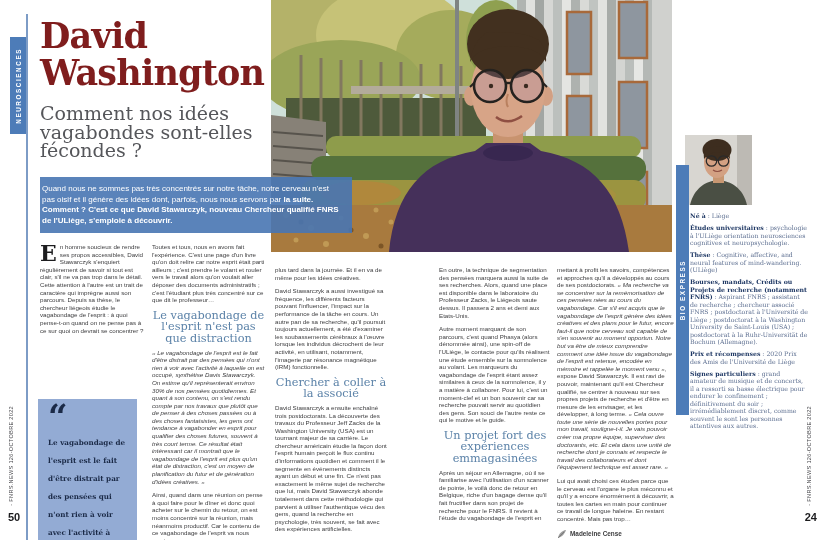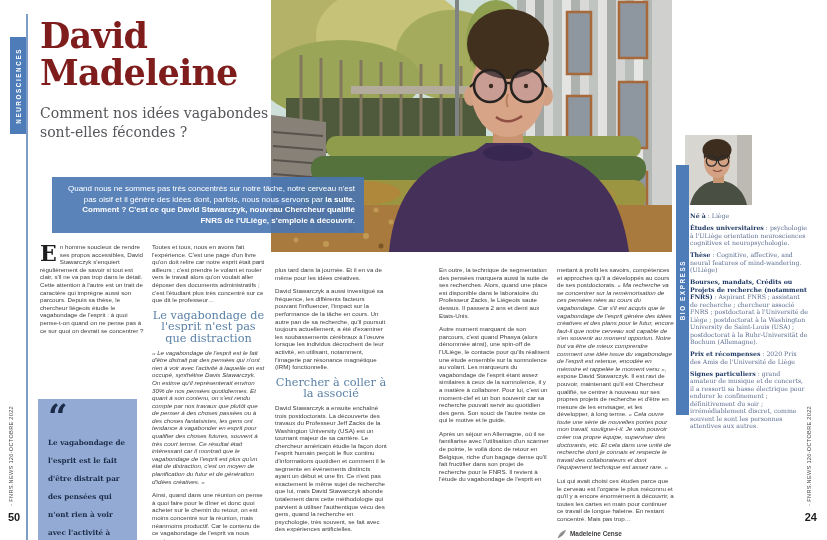--- a/index.html
+++ b/index.html
@@ -10,24 +10,24 @@
   .section-tab{position:absolute;left:10px;top:37px;width:16px;height:97px;background:#4d7cb8;
     display:flex;align-items:center;justify-content:center;}
   .vtext{writing-mode:vertical-rl;transform:rotate(180deg);}
   .section-tab span{color:#fff;font-size:6.3px;font-weight:bold;letter-spacing:1.6px;}
   .folio{position:absolute;top:511px;font-size:11px;font-weight:bold;color:#1c1c1e;}
   .footer-vtext{position:absolute;bottom:34px;font-size:5.6px;color:#46464a;letter-spacing:.3px;}
   
   .title{position:absolute;left:40px;top:17px;font-family:"DejaVu Serif",serif;font-weight:bold;
     font-size:35px;line-height:37px;letter-spacing:-.8px;color:#7f1d1d;}
   .subtitle{position:absolute;left:40px;top:104px;width:235px;font-family:"DejaVu Serif",serif;
-    font-size:14px;line-height:18.5px;color:#55565a;}
-  .intro-box{position:absolute;left:52px;top:177px;width:312px;box-sizing:border-box;
-    padding:7px 9px 7px 10px;background:rgba(72,118,178,.9);z-index:3;
-    font-size:8px;line-height:10.6px;color:#ffffff;text-align:right;}
+    font-size:19px;line-height:18.5px;color:#55565a;}
+  .intro-box{position:absolute;left:40px;top:177px;width:312px;box-sizing:border-box;
+    padding:7px 9px 7px 2px;background:rgba(72,118,178,.9);z-index:3;
+    font-size:8px;line-height:10.6px;color:#ffffff;}
   
   .main-photo{position:absolute;left:271px;top:0;width:401px;height:252px;z-index:1;}
   .portrait{position:absolute;left:685px;top:135px;width:67px;height:70px;}
   
   .col{position:absolute;font-size:6.2px;line-height:7.6px;color:#3c3c3e;overflow:hidden;}
   .col p{margin:0 0 6px 0;}
   .colhead{font-family:"DejaVu Serif",serif;font-weight:400;font-size:11.3px;line-height:11.6px;
     color:#5b82a8;margin:3px 0 4px 0;text-align:center;}
   .iq{font-style:italic;}
   .dropcap{float:left;font-family:"DejaVu Serif",serif;font-weight:bold;font-size:22px;
@@ -168,21 +168,21 @@
     <line x1="203" y1="83" x2="199" y2="87" stroke="#25221f" stroke-width="2"></line>
     <line x1="272" y1="83" x2="276" y2="87" stroke="#25221f" stroke-width="2"></line>
     <circle cx="220" cy="86" r="2.2" fill="#3a2a20"></circle>
       <circle cx="255" cy="86" r="2.2" fill="#3a2a20"></circle>
     <path d="M237,94 q-3,8 0,13" stroke="#b9805f" stroke-width="2" fill="none"></path>
     <path d="M225,117 Q237,126 251,116" stroke="#8f4f42" stroke-width="2.6" fill="none"></path>
   </svg>
 
   <div class="title">
     <div>David</div>
-    <div>Madeleine</div>
+    <div>Washington</div>
   </div>
   <div class="subtitle">Comment nos idées vagabondes sont-elles fécondes ?</div>
   <div class="intro-box"><span>Quand nous ne sommes pas très concentrés sur notre tâche, notre cerveau n'est pas oisif et il génère des idées dont, parfois, nous nous servons par </span><b>la suite. Comment ? C'est ce que David Stawarczyk, nouveau Chercheur qualifié FNRS de l'ULiège, s'emploie à découvrir.</b></div>
 
   <div class="col c1">
     <p><span class="dropcap">E</span><span>n homme soucieux de rendre ses propos accessibles, David Stawarczyk s'enquiert régulièrement de savoir si tout est clair, s'il ne va pas trop dans le détail. Cette attention à l'autre est un trait de caractère qui imprègne aussi son parcours. Depuis sa thèse, le chercheur liégeois étudie le vagabondage de l'esprit : à quoi pense-t-on quand on ne pense pas à ce sur quoi on devrait se concentrer ?</span></p>
   </div>
 
   <div class="pullquote">
     <span class="pq-mark">“</span>
@@ -199,20 +199,21 @@
   <div class="col c3">
     <p>plus tard dans la journée. Et il en va de même pour les idées créatives.</p>
     <p>David Stawarczyk a aussi investigué sa fréquence, les différents facteurs pouvant l'influencer, l'impact sur la performance de la tâche en cours. Un autre pan de sa recherche, qu'il poursuit toujours actuellement, a été d'examiner les soubassements cérébraux à l'œuvre lorsque les individus décrochent de leur activité, en utilisant, notamment, l'imagerie par résonance magnétique (IRM) fonctionnelle.</p>
     <div class="colhead">Chercher à coller à la associé</div>
     <p>David Stawarczyk a ensuite enchaîné trois postdoctorats. La découverte des travaux du Professeur Jeff Zacks de la Washington University (USA) est un tournant majeur de sa carrière. Le chercheur américain étudie la façon dont l'esprit humain perçoit le flux continu d'informations quotidien et comment il le segmente en événements distincts ayant un début et une fin. Ce n'est pas exactement le même sujet de recherche que lui, mais David Stawarczyk abonde totalement dans cette méthodologie qui parvient à utiliser l'authentique vécu des gens, quand la recherche en psychologie, très souvent, se fait avec des expériences artificielles.</p>
   </div>
 
   <div class="col c4">
     <p>En outre, la technique de segmentation des pensées marquera aussi la suite de ses recherches. Alors, quand une place est disponible dans le laboratoire du Professeur Zacks, le Liégeois saute dessus. Il passera 2 ans et demi aux Etats-Unis.</p>
     <p>Autre moment marquant de son parcours, c'est quand Phasya (alors dénommée ainsi), une spin-off de l'ULiège, le contacte pour qu'ils réalisent une étude ensemble sur la somnolence au volant. Les marqueurs du vagabondage de l'esprit étant assez similaires à ceux de la somnolence, il y a matière à collaborer. Pour lui, c'est un moment-clef et un bon souvenir car sa recherche pouvait servir au quotidien des gens. Son souci de l'autre reste ce qui le motive et le guide.</p>
+    <div class="colhead">Un projet fort des expériences emmagasinées</div>
     <p>Après un séjour en Allemagne, où il se familiarise avec l'utilisation d'un scanner de pointe, le voilà donc de retour en Belgique, riche d'un bagage dense qu'il fait fructifier dans son projet de recherche pour le FNRS. Il revient à l'étude du vagabondage de l'esprit en</p>
   </div>
 
   <div class="col c5">
     <p><span>mettant à profit les savoirs, compétences et approches qu'il a développés au cours de ses postdoctorats. </span><span class="iq">« Ma recherche va se concentrer sur la remémorisation de ces pensées nées au cours du vagabondage. Car s'il est acquis que le vagabondage de l'esprit génère des idées créatives et des plans pour le futur, encore faut-il que notre cerveau soit capable de s'en souvenir au moment opportun. Notre but va être de mieux comprendre comment une idée issue du vagabondage de l'esprit est retenue, encodée en mémoire et rappelée le moment venu »</span><span>, expose David Stawarczyk. Il est ravi de pouvoir, maintenant qu'il est Chercheur qualifié, se centrer à nouveau sur ses propres projets de recherche et d'être en mesure de les envisager, et les développer, à long terme. </span><span class="iq">« Cela ouvre toute une série de nouvelles portes pour mon travail, souligne-t-il. Je vais pouvoir créer ma propre équipe, superviser des doctorants, etc. Et cela dans une unité de recherche dont je connais et respecte le travail des collaborateurs et dont l'équipement technique est assez rare. »</span></p>
     <p>Lui qui avait choisi ces études parce que le cerveau est l'organe le plus méconnu et qu'il y a encore énormément à découvrir, a toutes les cartes en main pour continuer ce travail de longue haleine. En restant concentré. Mais pas trop…</p>
     <div class="author">
       <svg width="10" height="10" viewBox="0 0 10 10">
         <path d="M1,9 C1.5,5 5,1.5 9,1 C8,4.5 5,8 1,9 Z" fill="#9a9a9a"></path>
         <line x1="1" y1="9" x2="7" y2="3" stroke="#6e6e6e" stroke-width="0.7"></line>

